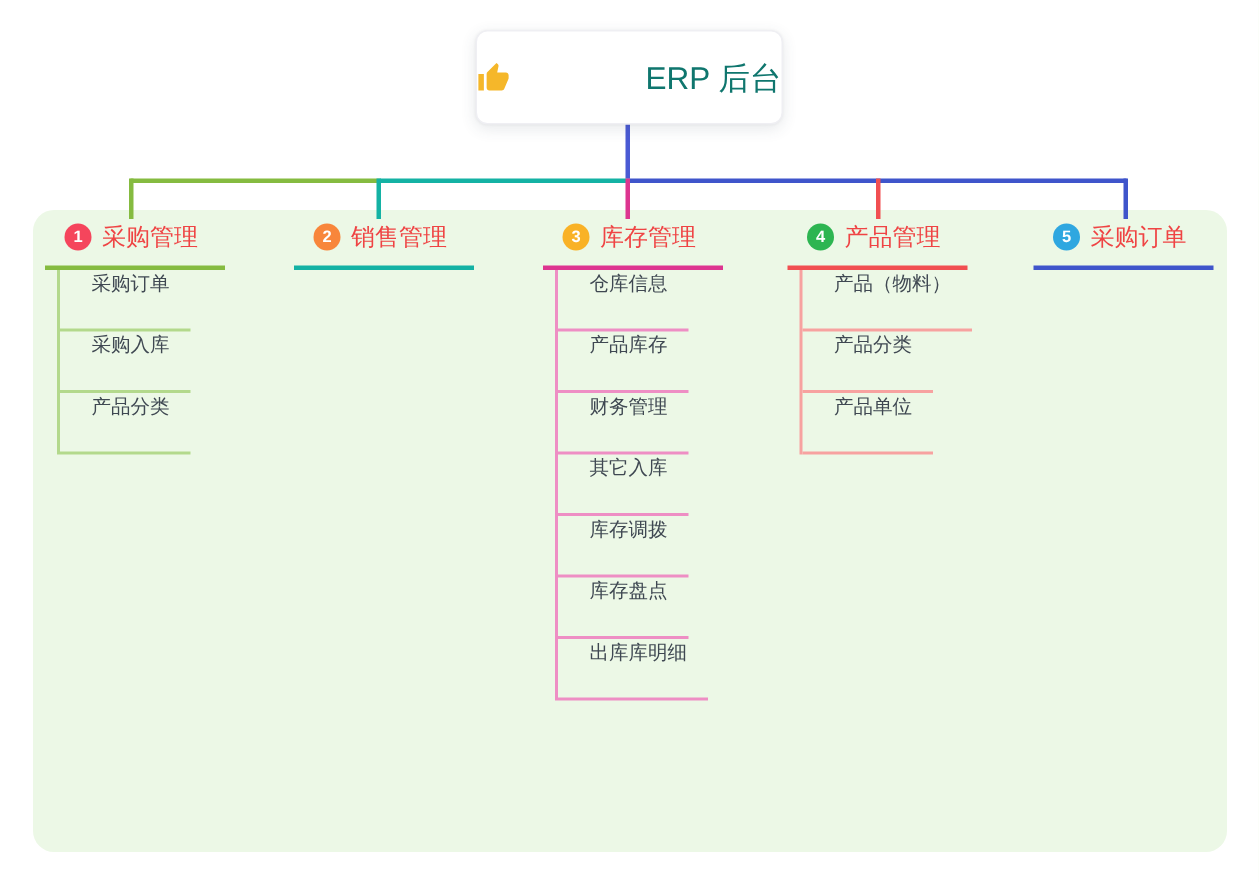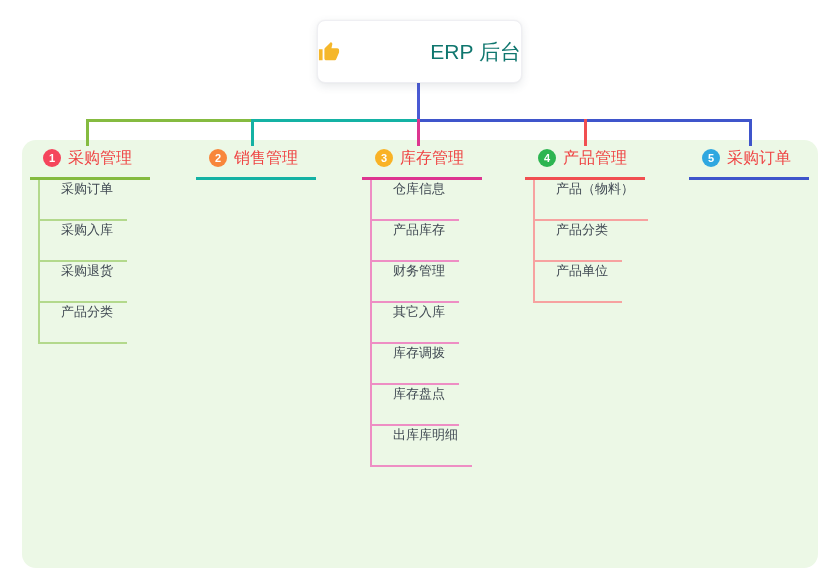--- a/index.html
+++ b/index.html
@@ -80,23 +80,20 @@
     </div>
     <div class="children">
   <div class="child">
     <span class="child-label">采购订单</span>
   </div>
 
   <div class="child">
     <span class="child-label">采购入库</span>
   </div>
 
-  <div class="child">
-    <span class="child-label">采购退货</span>
-  </div>
 
   <div class="child">
     <span class="child-label">产品分类</span>
   </div>
 </div>
   </div>
 
   <div class="branch" style="left: 196px; --c: #14b2a4; --lc: #7ad3c8; --bc: #f8863b;">
     <div class="branch-head">
       <span class="badge">2</span>

